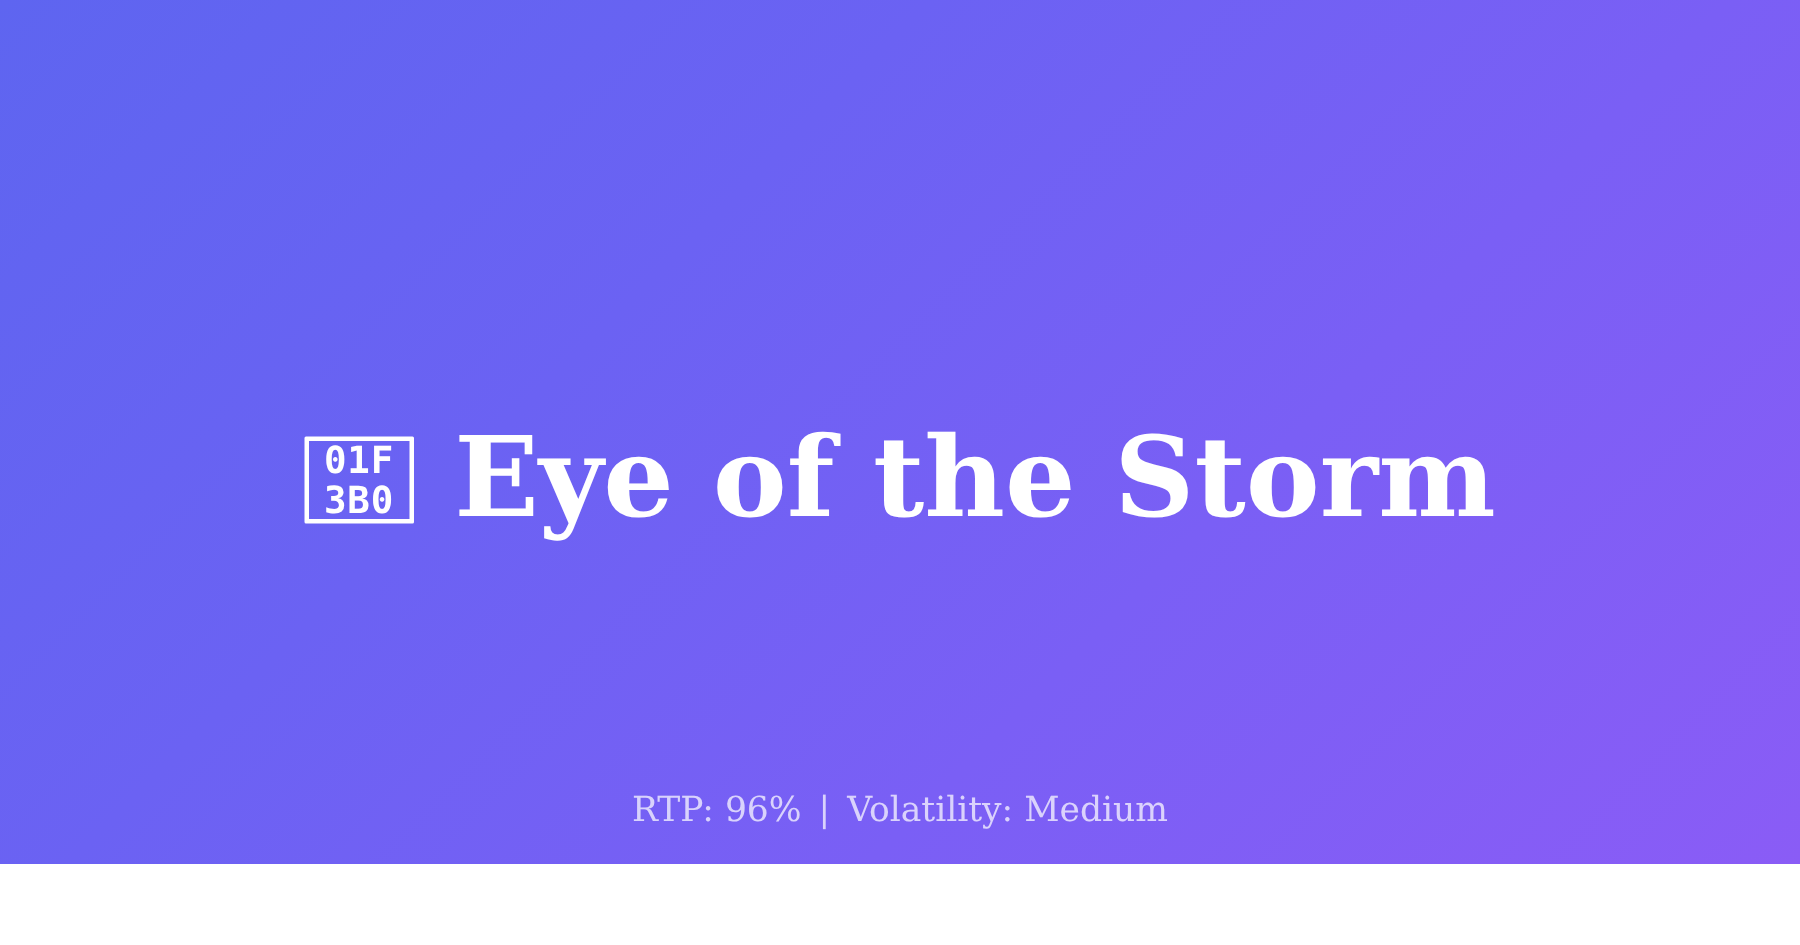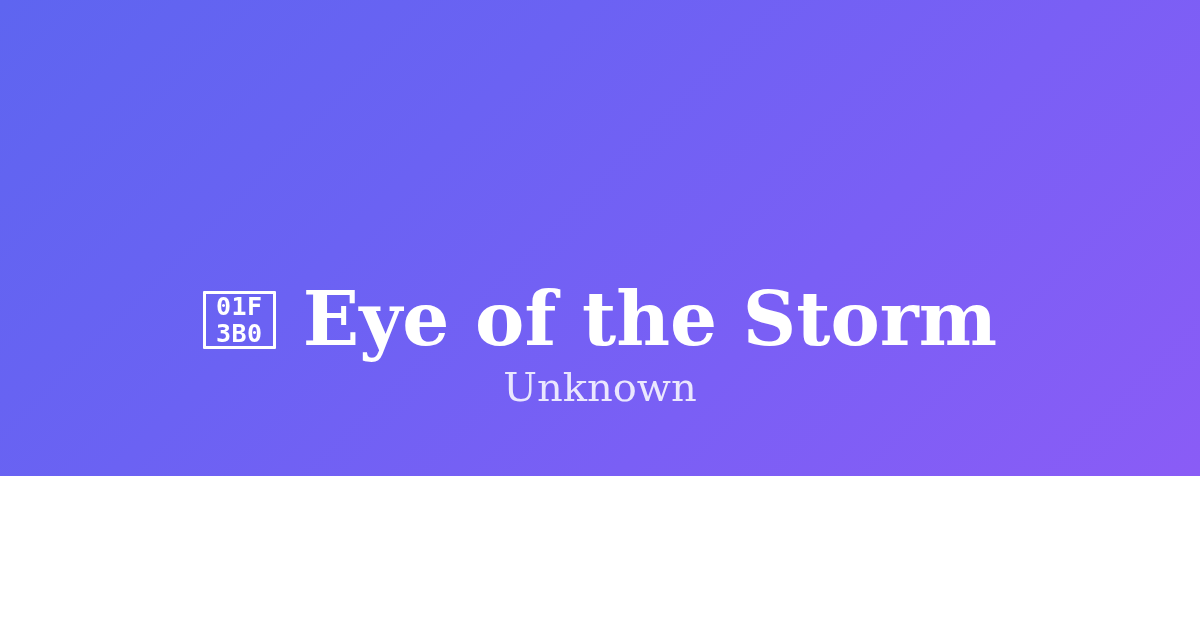--- a/index.html
+++ b/index.html
@@ -11,21 +11,21 @@
     width: 1200px;
     height: 630px;
     overflow: hidden;
     font-family: "DejaVu Serif", "Liberation Serif", serif;
   }
 
   
   .og-card {
     position: relative;
     width: 1200px;
-    height: 476px;
+    height: 576px;
     box-sizing: border-box;
     background: linear-gradient(135deg, #5e65f0 0%, #6b62f3 35%, #7a5ff5 65%, #8a5cf6 100%);
     display: flex;
     flex-direction: column;
     align-items: center;
     overflow: hidden;
   }
 
   
   .title-row {
@@ -125,16 +125,20 @@
 
     <span class="tofu-glyph">
       <span class="tofu-line tofu-line-top">01F</span>
       <span class="tofu-line tofu-line-bottom">3B0</span>
     </span>
 
     <h1 class="game-title">Eye of the Storm</h1>
 
   </div>
 
-  <div class="provider">Unknown</div>
 
+  <div class="stats-bar">
+    <span>RTP: 96%</span>
+    <span class="stat-sep">|</span>
+    <span>Volatility: Medium</span>
+  </div>
 
 </div>
 
 </body></html>

